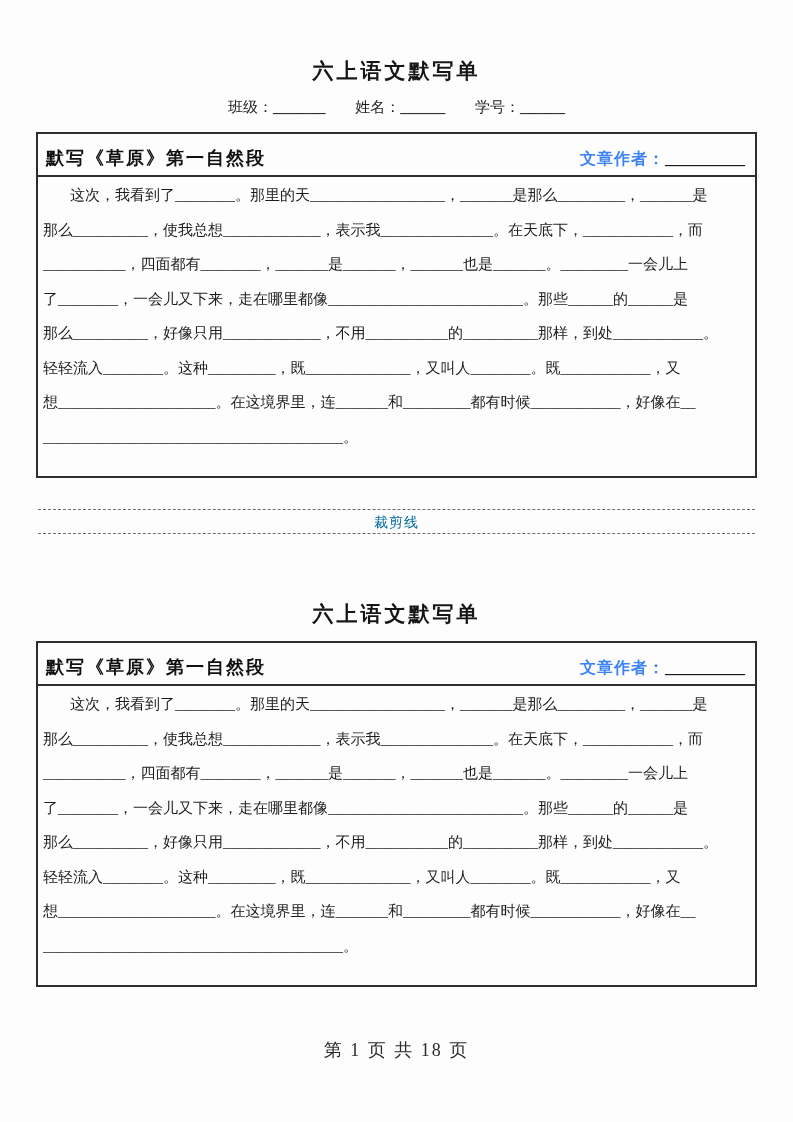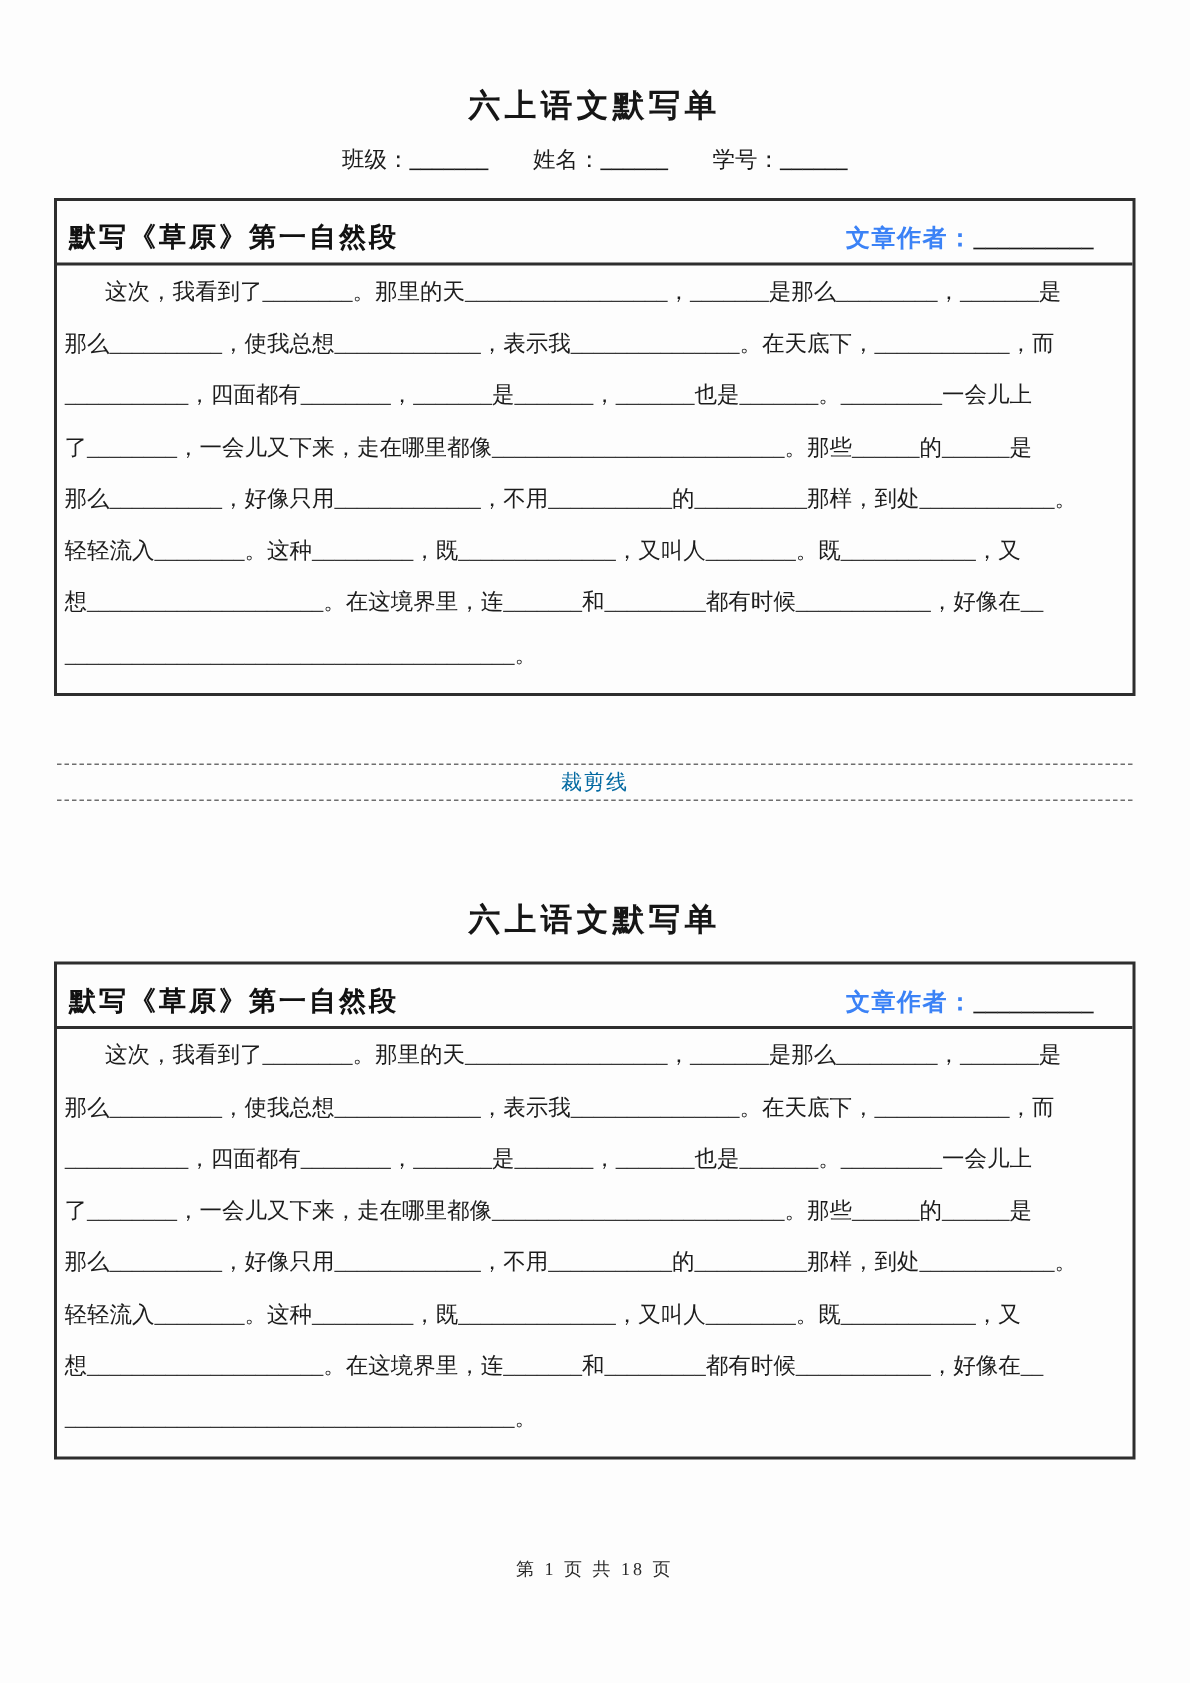--- a/index.html
+++ b/index.html
@@ -54,37 +54,37 @@
     box-sizing: border-box;
     margin: 14px auto 0 auto;
     width: 721px;
     border: 2px solid #2e2e2e;
     background: #fdfdfd;
   }
   .box-header {
     display: flex;
     justify-content: space-between;
     align-items: flex-end;
-    padding: 12px 26px 5px 8px;
+    padding: 12px 10px 5px 8px;
     border-bottom: 2px solid #2e2e2e;
   }
   .box-title {
     font-weight: bold;
     font-size: 18px;
     letter-spacing: 2px;
     color: #111;
   }
   .author { font-size: 16px; white-space: nowrap; }
   .author-lbl {
     font-weight: bold;
     letter-spacing: 1px;
     color: #3b82f6;
   }
   .box-body {
-    padding: 1px 5px 8px 5px;
+    padding: 1px 5px 22px 5px;
     font-size: 15px;
   }
   .line {
     height: 34.5px;
     line-height: 34.5px;
     white-space: nowrap;
     overflow: hidden;
   }
   .line.indent { text-indent: 27px; }
 
@@ -106,21 +106,21 @@
     font-size: 14px;
     letter-spacing: 1px;
   }
 
   .footer {
     position: absolute;
     top: 1038px;
     left: 0;
     width: 793px;
     text-align: center;
-    font-size: 12px;
+    font-size: 18px;
     letter-spacing: 2px;
     color: #2a2a2a;
   }
 </style>
 </head>
 <body>
 
 <section class="sheet" id="sheet1">
   <h1 class="title">六上语文默写单</h1>
   <div class="info-line">

